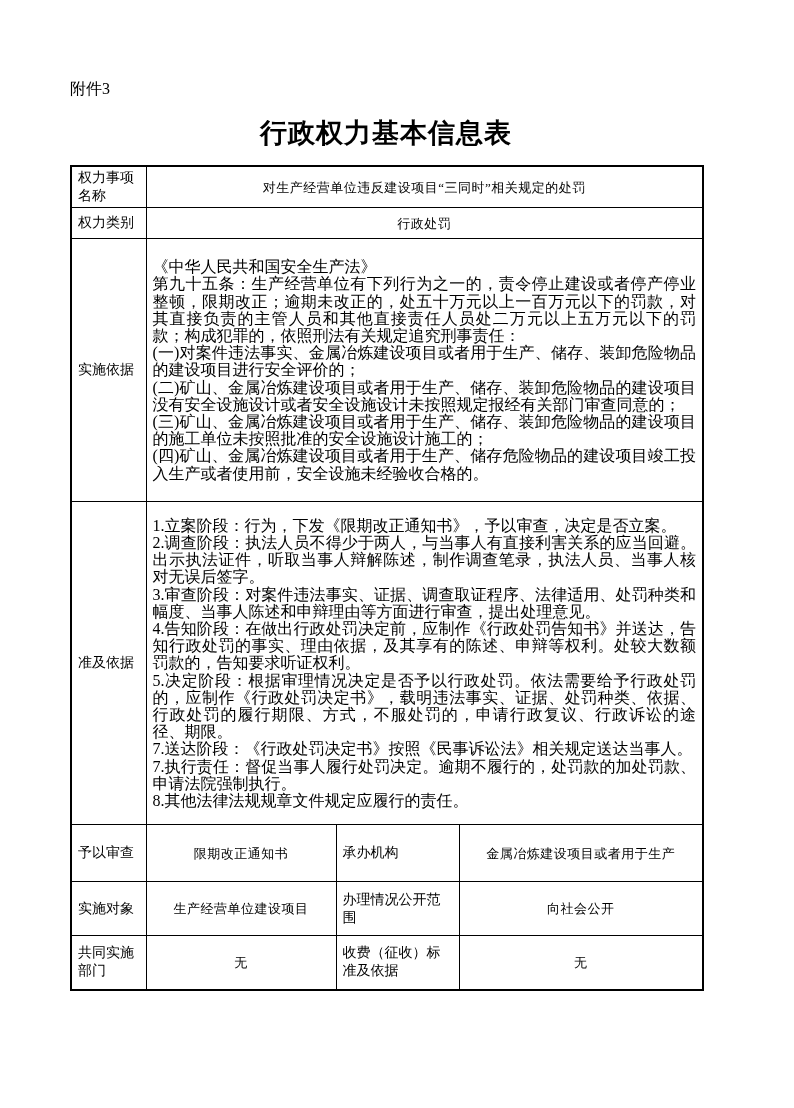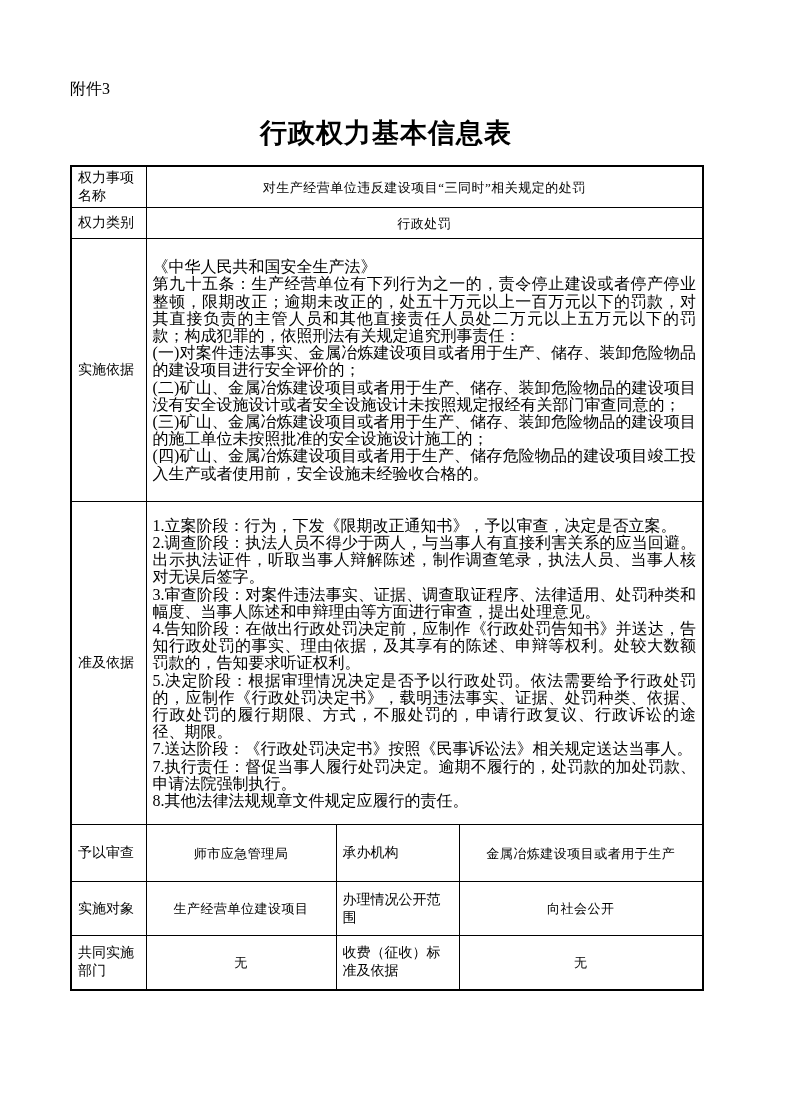--- a/index.html
+++ b/index.html
@@ -136,21 +136,21 @@
             <div class="para">4.告知阶段：在做出行政处罚决定前，应制作《行政处罚告知书》并送达，告知行政处罚的事实、理由依据，及其享有的陈述、申辩等权利。处较大数额罚款的，告知要求听证权利。</div>
             <div class="para">5.决定阶段：根据审理情况决定是否予以行政处罚。依法需要给予行政处罚的，应制作《行政处罚决定书》，载明违法事实、证据、处罚种类、依据、行政处罚的履行期限、方式，不服处罚的，申请行政复议、行政诉讼的途径、期限。</div>
             <div class="para">7.送达阶段：《行政处罚决定书》按照《民事诉讼法》相关规定送达当事人。</div>
             <div class="para">7.执行责任：督促当事人履行处罚决定。逾期不履行的，处罚款的加处罚款、申请法院强制执行。</div>
             <div class="para">8.其他法律法规规章文件规定应履行的责任。</div>
           </td>
         </tr>
 
         <tr class="r-sub">
           <td class="label-cell">予以审查</td>
-          <td class="value-center">师市应急管理局</td>
+          <td class="value-center">限期改正通知书</td>
           <td class="label-cell">承办机构</td>
           <td class="value-center">金属冶炼建设项目或者用于生产</td>
         </tr>
 
         <tr class="r-tar">
           <td class="label-cell">实施对象</td>
           <td class="value-center">生产经营单位建设项目</td>
           <td class="label-cell">办理情况公开范
 围</td>
           <td class="value-center">向社会公开</td>

